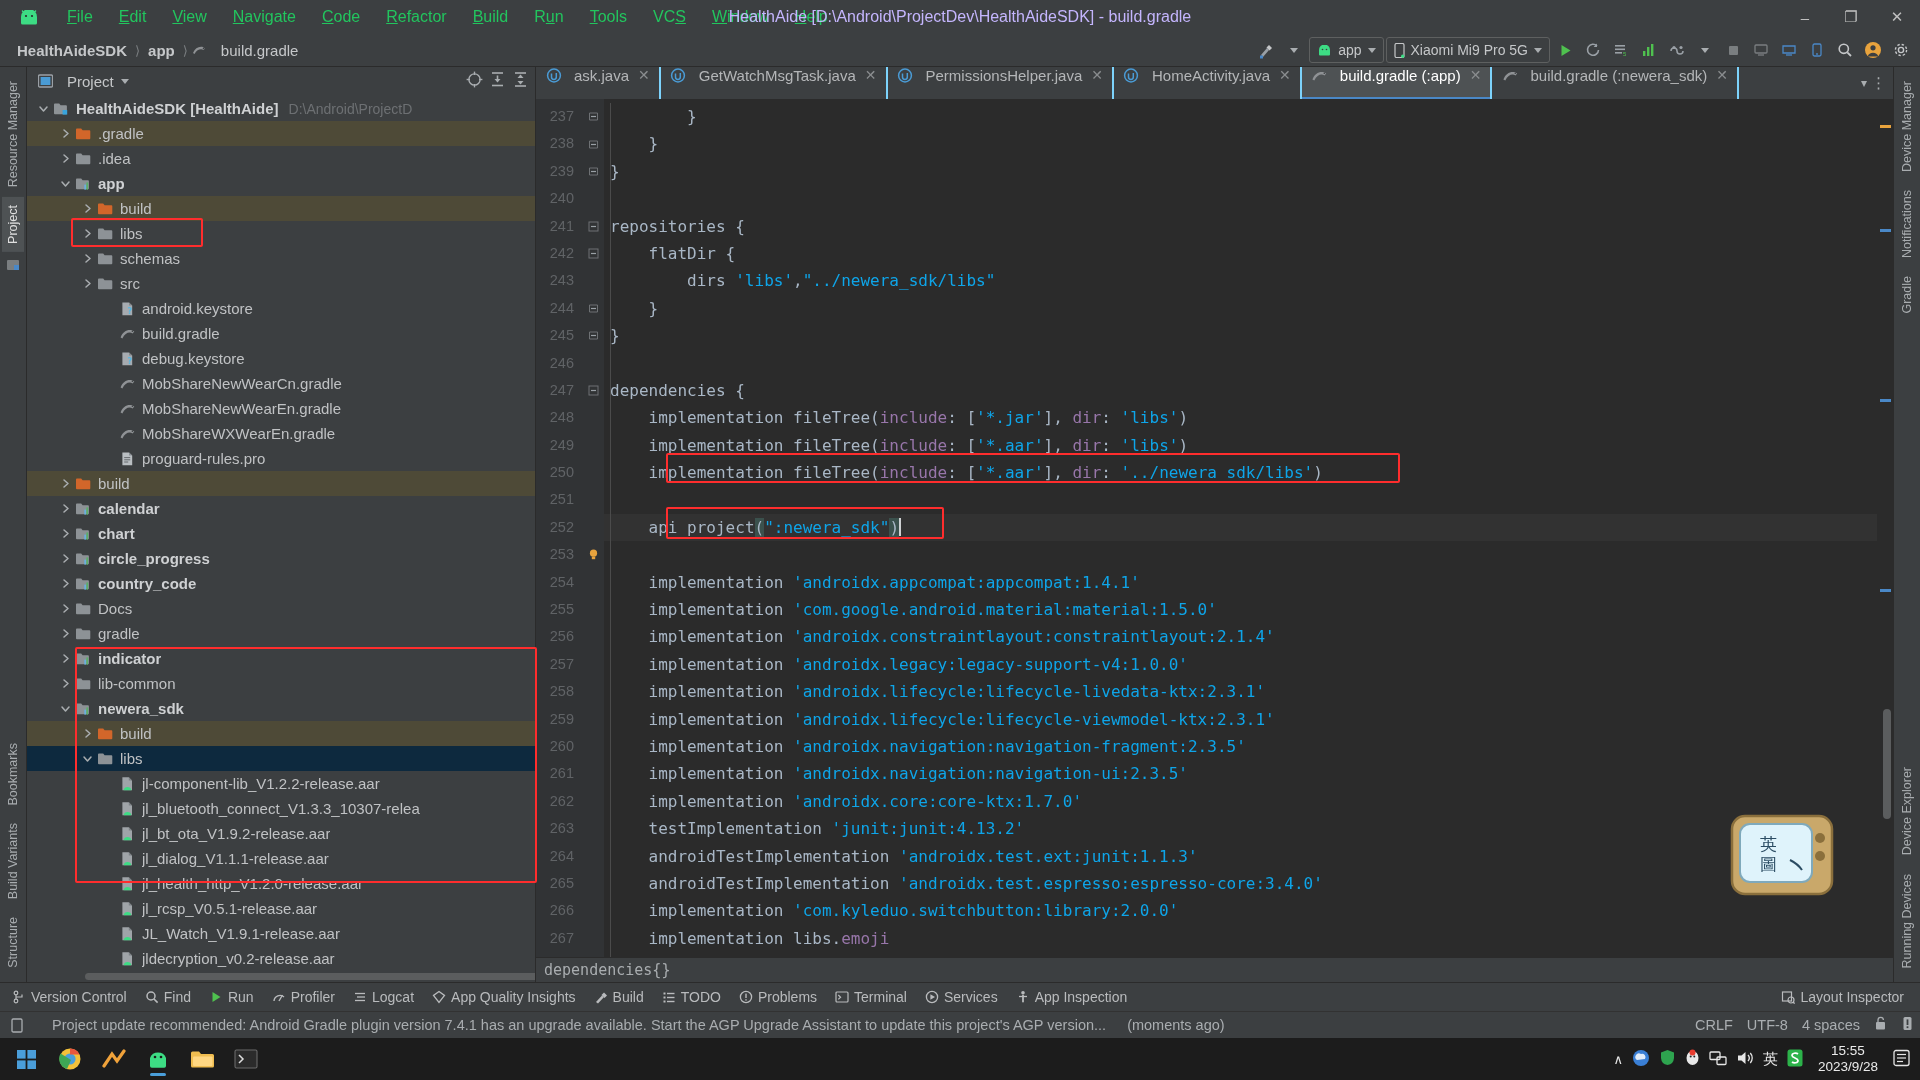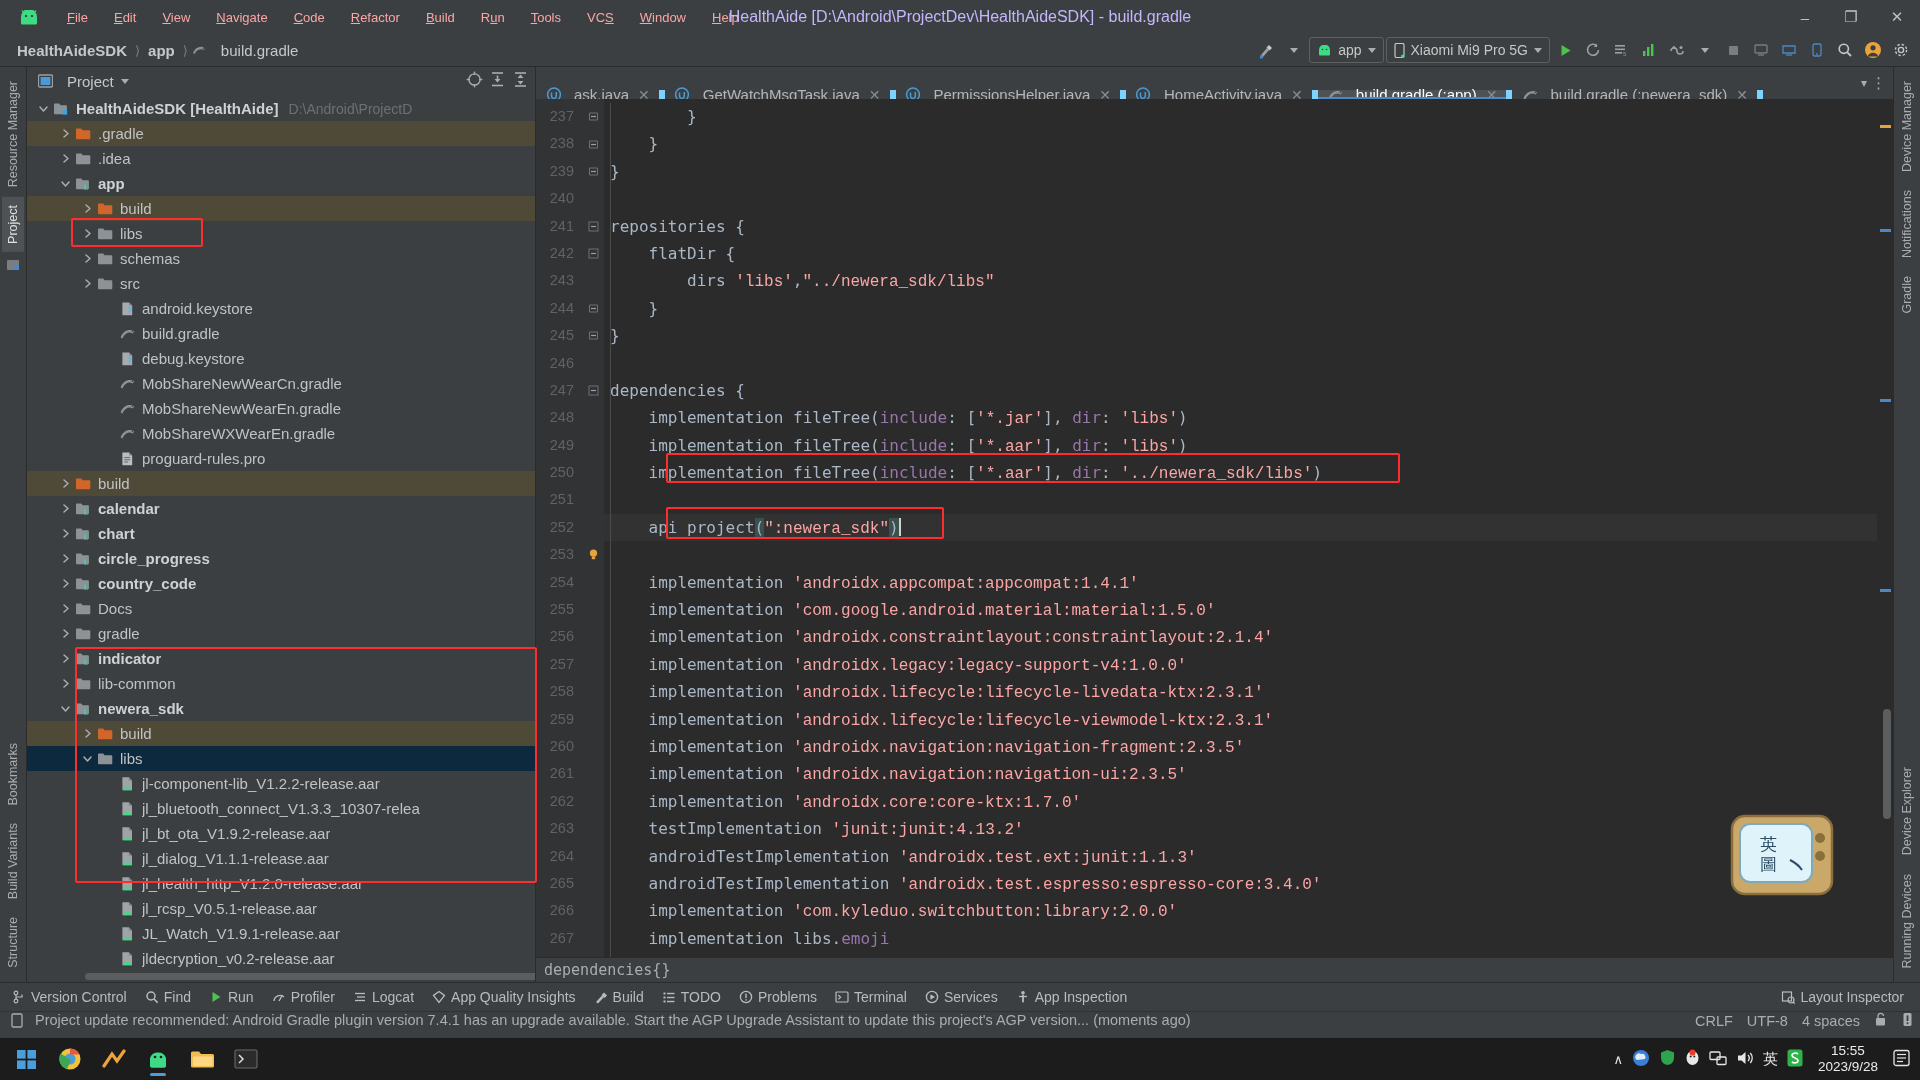--- a/index.html
+++ b/index.html
@@ -10,21 +10,21 @@
     font-size:15px;
     color:#bbbbbb;
     -webkit-font-smoothing:none;
   }
   .ide{position:relative;width:1920px;height:1080px;display:flex;flex-direction:column;}
 
   
   .titlebar{height:34px;background:#3c3f41;display:flex;align-items:center;flex:0 0 34px;position:relative;}
   .android-logo{width:22px;height:16px;margin:0 14px 0 18px;display:flex;align-items:center;justify-content:center;}
   .menu{display:flex;align-items:center;gap:0px;}
-  .menu-item{padding:3px 13px;font-size:13px;color:#fca5a5;cursor:default;white-space:nowrap;}
+  .menu-item{padding:3px 13px;font-size:16px;color:#22c55e;cursor:default;white-space:nowrap;}
   .menu-item u{text-decoration:underline;}
   .win-title{position:absolute;left:50%;transform:translateX(-50%);font-size:16px;color:#c4b5fd;white-space:nowrap;}
   .win-ctrl{position:absolute;right:0;top:0;height:34px;display:flex;align-items:center;}
   .win-btn{width:46px;height:34px;display:flex;align-items:center;justify-content:center;font-size:15px;color:#c0c0c0;}
 
   
   .navbar{height:32px;background:#3c3f41;display:flex;align-items:center;flex:0 0 32px;position:relative;border-bottom:1px solid #2b2b2b;}
   .crumbs{display:flex;align-items:center;padding-left:12px;gap:2px;font-size:15px;}
   .crumb{padding:2px 5px;color:#c5c7c9;white-space:nowrap;}
   .crumb.bold{font-weight:bold;}
@@ -63,34 +63,34 @@
   .lbl{overflow:hidden;text-overflow:clip;}
   .lbl.b{font-weight:bold;color:#cfd1d3;}
   .path-note{color:#6d7073;font-size:14px;margin-left:10px;}
 
   
   .redbox{position:absolute;border:2px solid #ff2d2d;border-radius:2px;pointer-events:none;z-index:40;}
 
   
   .editor-col{flex:1;display:flex;flex-direction:column;min-width:0;background:#2b2b2b;}
   .tabs{height:32px;background:#3c3f41;display:flex;align-items:stretch;flex:0 0 32px;overflow:hidden;}
-  .tab{display:flex;align-items:center;gap:6px;padding:0 9px;font-size:15px;color:#b4b6b8;border-right:6px solid #7dd3fc;white-space:nowrap;position:relative;margin-top:23px;}
+  .tab{display:flex;gap:6px;padding:0 9px;font-size:15px;color:#b4b6b8;border-right:2px solid #7dd3fc;white-space:nowrap;position:relative;}
   .tab.active{background:#4e5254;color:#ffffff;}
   .tab.active::after{content:"";position:absolute;left:0;right:0;bottom:0;height:2px;background:#4a88c7;}
   .tab .x{color:#8a8d8f;font-size:14px;margin-left:3px;}
   .tabs-right{margin-left:auto;display:flex;align-items:center;gap:4px;padding:0 6px;flex:0 0 auto;}
 
   .editor{flex:1;display:flex;min-height:0;position:relative;background:#2b2b2b;overflow:hidden;}
   .gutter{width:46px;flex:0 0 46px;background:#313335;text-align:right;padding-top:4px;color:#606366;font-family:Liberation Sans, sans-serif;font-size:14.5px;}
   .gutter div{height:27.4px;line-height:27.4px;padding-right:8px;}
   .fold{width:22px;flex:0 0 22px;background:#313335;padding-top:4px;position:relative;}
   .fold div{height:27.4px;display:flex;align-items:center;justify-content:center;}
   .code{flex:1;padding-top:4px;font-family:"DejaVu Sans Mono",monospace;font-size:16px;color:#a9b7c6;overflow:hidden;position:relative;min-width:0;}
   .cl{height:27.4px;line-height:27.4px;white-space:pre;padding-left:6px;}
-  .str{color:#fca5a5;font-family:Liberation Mono, monospace;}
+  .str{color:#0ea5e9;}
   .fn{color:#a9b7c6;}
   .named{color:#9876aa;}
   .prop{color:#9876aa;}
   .hl-paren{background:#3b514d;}
   .caret-bar{display:inline-block;width:2px;height:18px;background:#cfd1d3;vertical-align:-3px;}
   .cur-line{background:#323232;}
 
   
   .marker-col{width:16px;flex:0 0 16px;background:#2b2b2b;position:relative;}
   .mk{position:absolute;right:2px;width:11px;height:3px;}
@@ -98,21 +98,21 @@
 
   
   .edfoot{height:24px;flex:0 0 24px;background:#3c3f41;display:flex;align-items:center;padding-left:8px;font-size:15px;color:#a9adb0;font-family:"DejaVu Sans Mono",monospace;border-top:1px solid #2b2b2b;}
 
   
   .toolbar-bottom{height:28px;flex:0 0 28px;background:#3c3f41;display:flex;align-items:center;padding-left:4px;gap:2px;border-top:1px solid #2b2b2b;}
   .twbtn{display:flex;gap:5px;padding:3px 8px;font-size:14px;color:#b9bbbd;border-radius:3px;white-space:nowrap;}
   .tw-right{margin-left:auto;display:flex;align-items:center;padding-right:8px;}
 
   
-  .statusbar{height:26px;flex:0 0 26px;background:#3c3f41;display:flex;align-items:flex-start;padding:0 6px 0 8px;font-size:14.5px;color:#a9adb0;gap:4px;border-top:1px solid #323232;}
+  .statusbar{height:26px;flex:0 0 26px;background:#3c3f41;display:flex;align-items:center;padding:0 6px 0 8px;font-size:14.5px;color:#a9adb0;gap:21px;border-top:1px solid #323232;}
   .status-msg{display:flex;align-items:center;gap:7px;white-space:nowrap;overflow:hidden;}
   .status-right{margin-left:auto;display:flex;align-items:center;gap:14px;white-space:nowrap;}
 
   
   .taskbar{height:42px;flex:0 0 42px;background:#1c1c1c;display:flex;align-items:center;padding:0 6px;}
   .tb-left{display:flex;align-items:center;gap:4px;}
   .tbicon{width:40px;height:38px;display:flex;align-items:center;justify-content:center;border-radius:4px;position:relative;}
   .tbicon.run::after{content:"";position:absolute;bottom:2px;left:50%;transform:translateX(-50%);width:16px;height:3px;border-radius:2px;background:#4a9eda;}
   .tray{margin-left:auto;display:flex;align-items:center;gap:9px;padding-right:4px;color:#e6e6e6;font-size:13px;}
   .clock{display:flex;flex-direction:column;align-items:center;line-height:1.18;font-size:13.5px;color:#eaeaea;padding:0 6px;}

